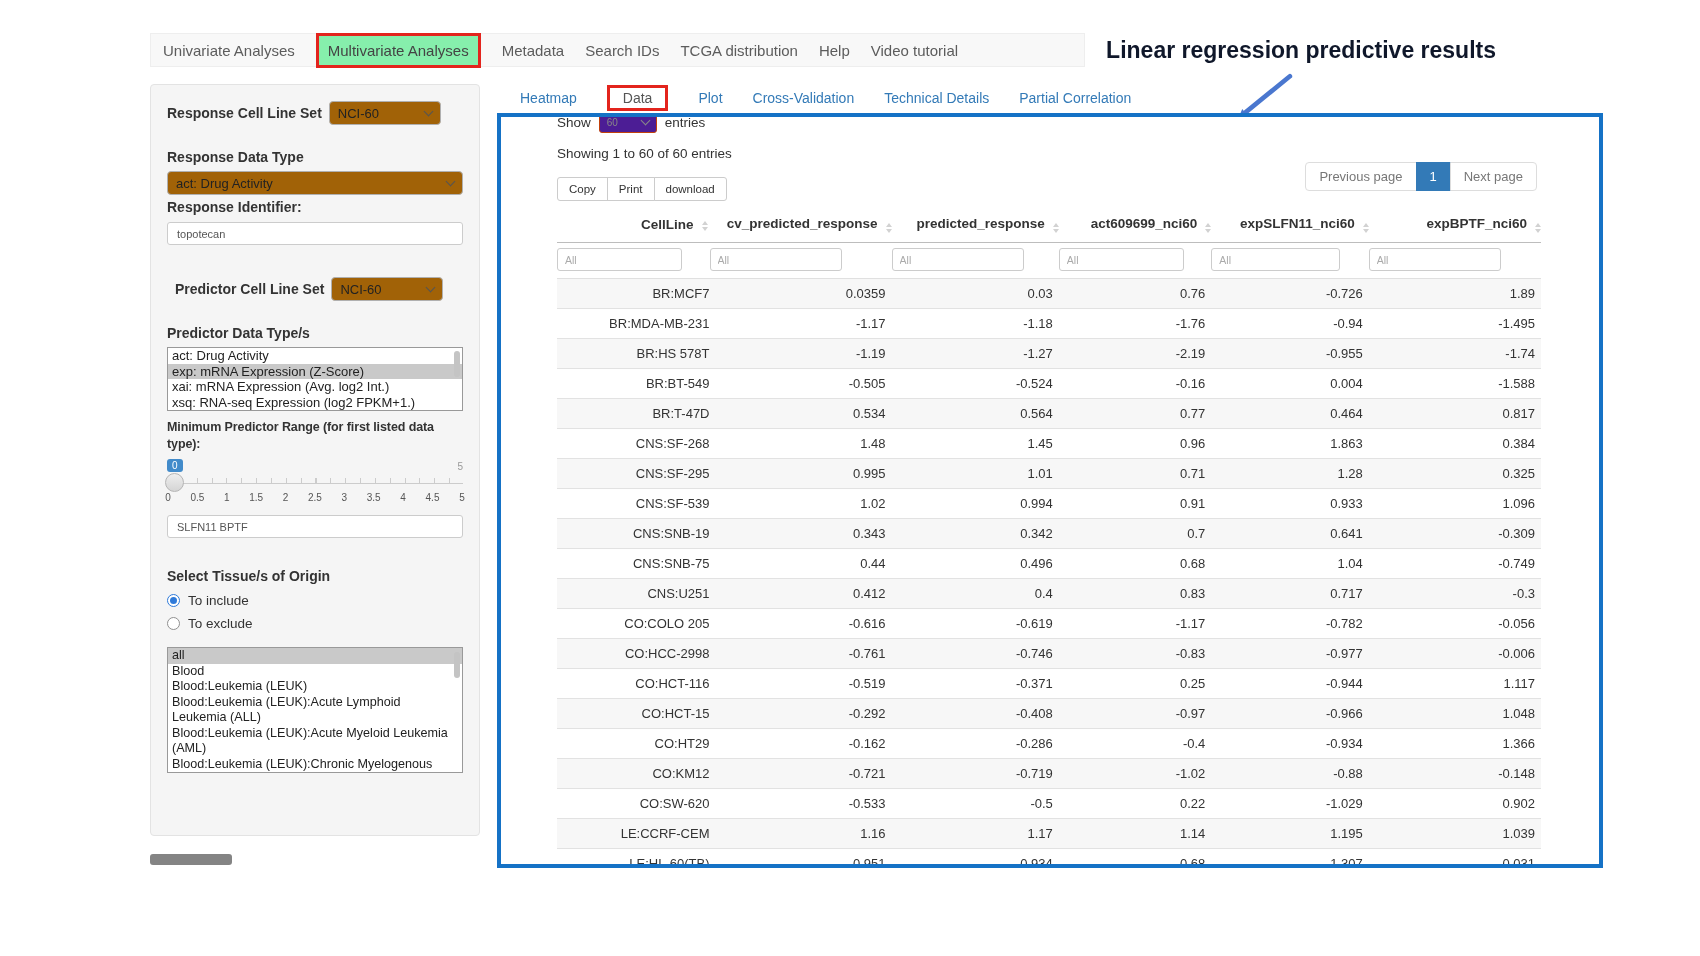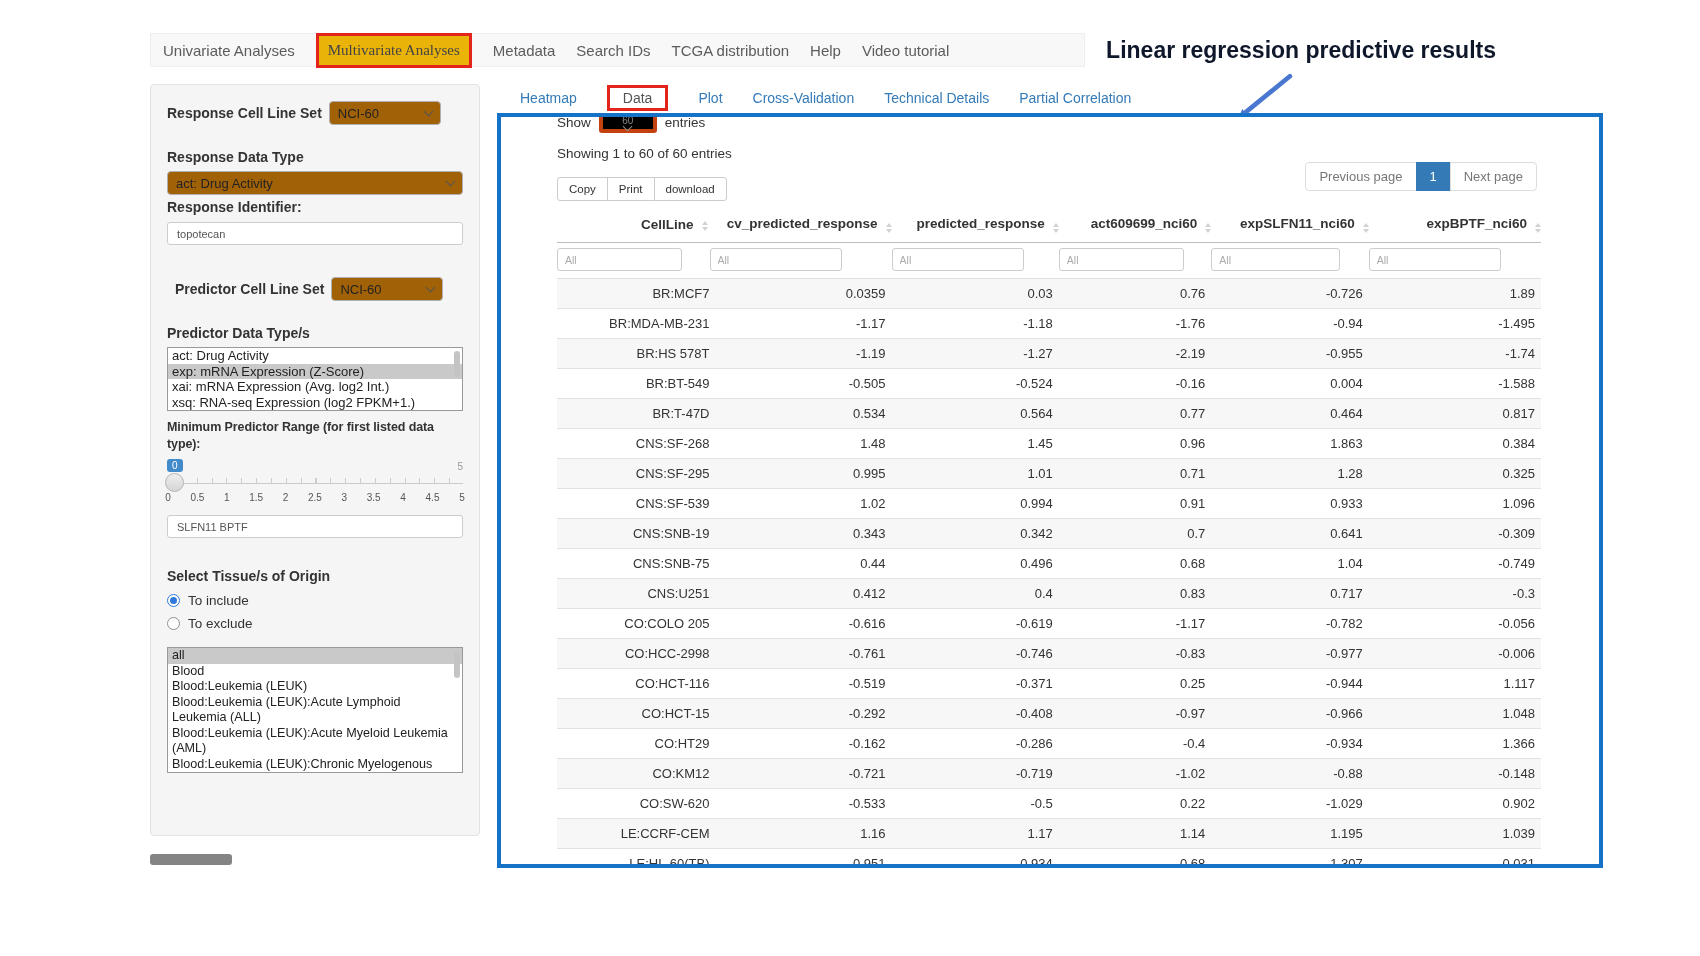--- a/index.html
+++ b/index.html
@@ -3,21 +3,21 @@
 <meta charset="utf-8">
 <style>
   * { margin:0; padding:0; box-sizing:border-box; }
   body { font-family:"Liberation Sans", sans-serif; background:#fff; }
   #app { position:relative; width:1700px; height:956px; background:#fff; overflow:hidden; }
 
   
   .navbar { position:absolute; left:150px; top:33px; width:935px; height:34px; background:#f8f8f8;
             border:1px solid #eee; display:flex; align-items:center; padding-left:12px; gap:21px; }
   .nav-item { font-size:15px; color:#5c5c5c; white-space:nowrap; cursor:pointer; }
-  .nav-item.red-box { border:3px solid #e3241d; background:#eab308; padding:6px 9px; color:#444;font-family:Liberation Serif, serif; }
+  .nav-item.red-box { border:3px solid #e3241d; background:#86efac; padding:6px 9px; color:#444; }
 
   
   .annotation-title { position:absolute; top:37px; right:204px; font-size:23px; font-weight:bold; color:#0f172a; }
   .annot-arrow { position:absolute; left:1228px; top:73px; width:66px; height:52px; }
 
   
   .sidebar { position:absolute; left:150px; top:84px; width:330px; height:752px; background:#f5f5f5;
              border:1px solid #e3e3e3; border-radius:4px; padding:16px 16px 0; overflow:hidden; }
   .form-label { font-weight:bold; font-size:14px; color:#333; line-height:17px; }
   .inline-row { display:flex; align-items:center; gap:7px; }
@@ -60,22 +60,22 @@
   
   .tabs { position:absolute; left:520px; top:85px; display:flex; align-items:center; gap:30px; font-size:14px; }
   .tab { color:#337ab7; cursor:pointer; white-space:nowrap; }
   .tab.active { color:#555; }
   .tab.red-box-tab { border:3px solid #e3241d; padding:2px 13px; background:#fff; }
 
   
   .data-panel { position:absolute; left:497px; top:113px; width:1106px; height:755px; border:4px solid #1572c6;
                 background:#fff; padding:0 58px 0 56px; overflow:hidden; }
   .show-row { display:flex; align-items:center; gap:8px; font-size:13.5px; color:#333; margin-top:-6px; }
-  .show-select { width:58px; height:22px; border:4px solid #c2410c; border-radius:3px; display:flex; align-items:center;
-                 justify-content:space-between; padding:0 7px; font-size:10px; color:#888; background:#000000; cursor:pointer;flex-direction:column; }
+  .show-select { width:58px; height:22px; border:1px solid #c2410c; border-radius:3px; display:flex; align-items:center;
+                 justify-content:space-between; padding:0 7px; font-size:10px; color:#888; background:#4c1d95; cursor:pointer; }
   .showing-row { font-size:13.5px; color:#333; margin-top:13px; }
   .pagination { position:absolute; top:45px; right:62px; display:flex; font-size:13px; }
   .page-btn { border:1px solid #ddd; padding:6px 13px; color:#777; background:#fff; margin-left:-1px; cursor:pointer; }
   .page-btn.first { border-radius:4px 0 0 4px; }
   .page-btn.last  { border-radius:0 4px 4px 0; }
   .page-btn.active { background:#337ab7; border-color:#337ab7; color:#fff; }
   .btn-group { margin-top:16px; display:inline-flex; }
   .dt-btn { border:1px solid #ccc; background:#fff; color:#333; font-size:11.5px; padding:5px 11px;
             margin-left:-1px; cursor:pointer; }
   .dt-btn.first { border-radius:3px 0 0 3px; margin-left:0; }

